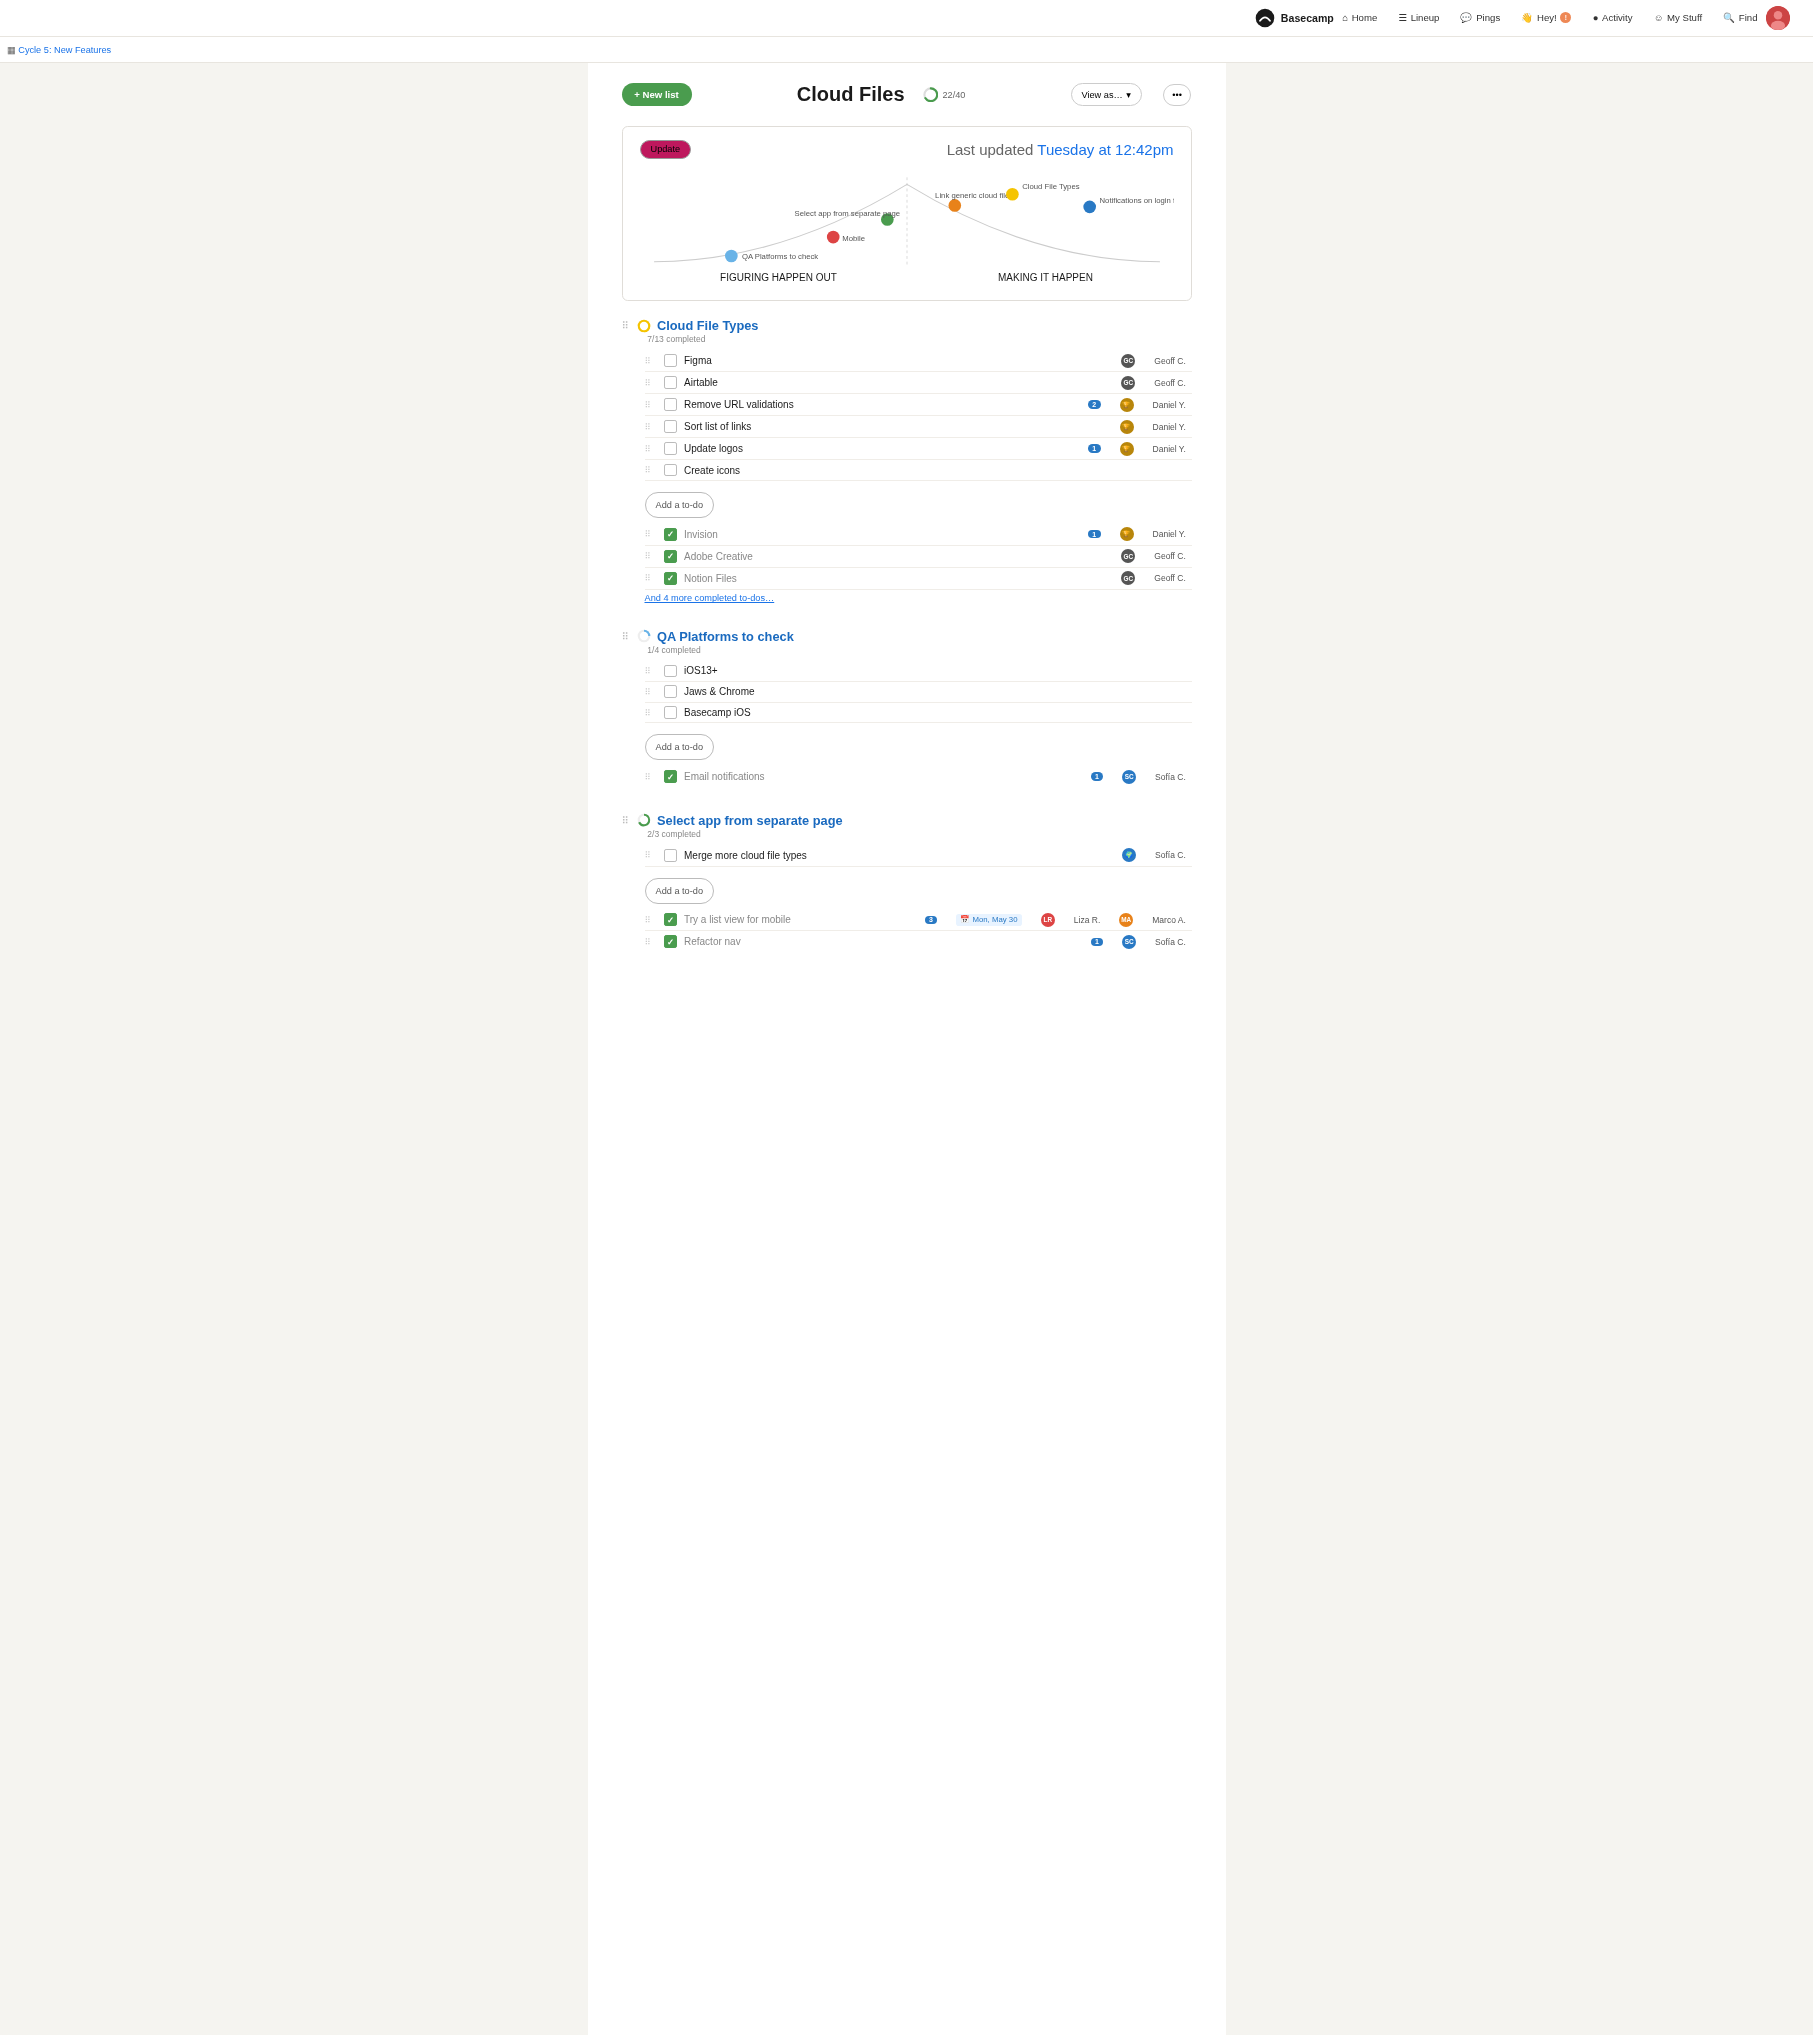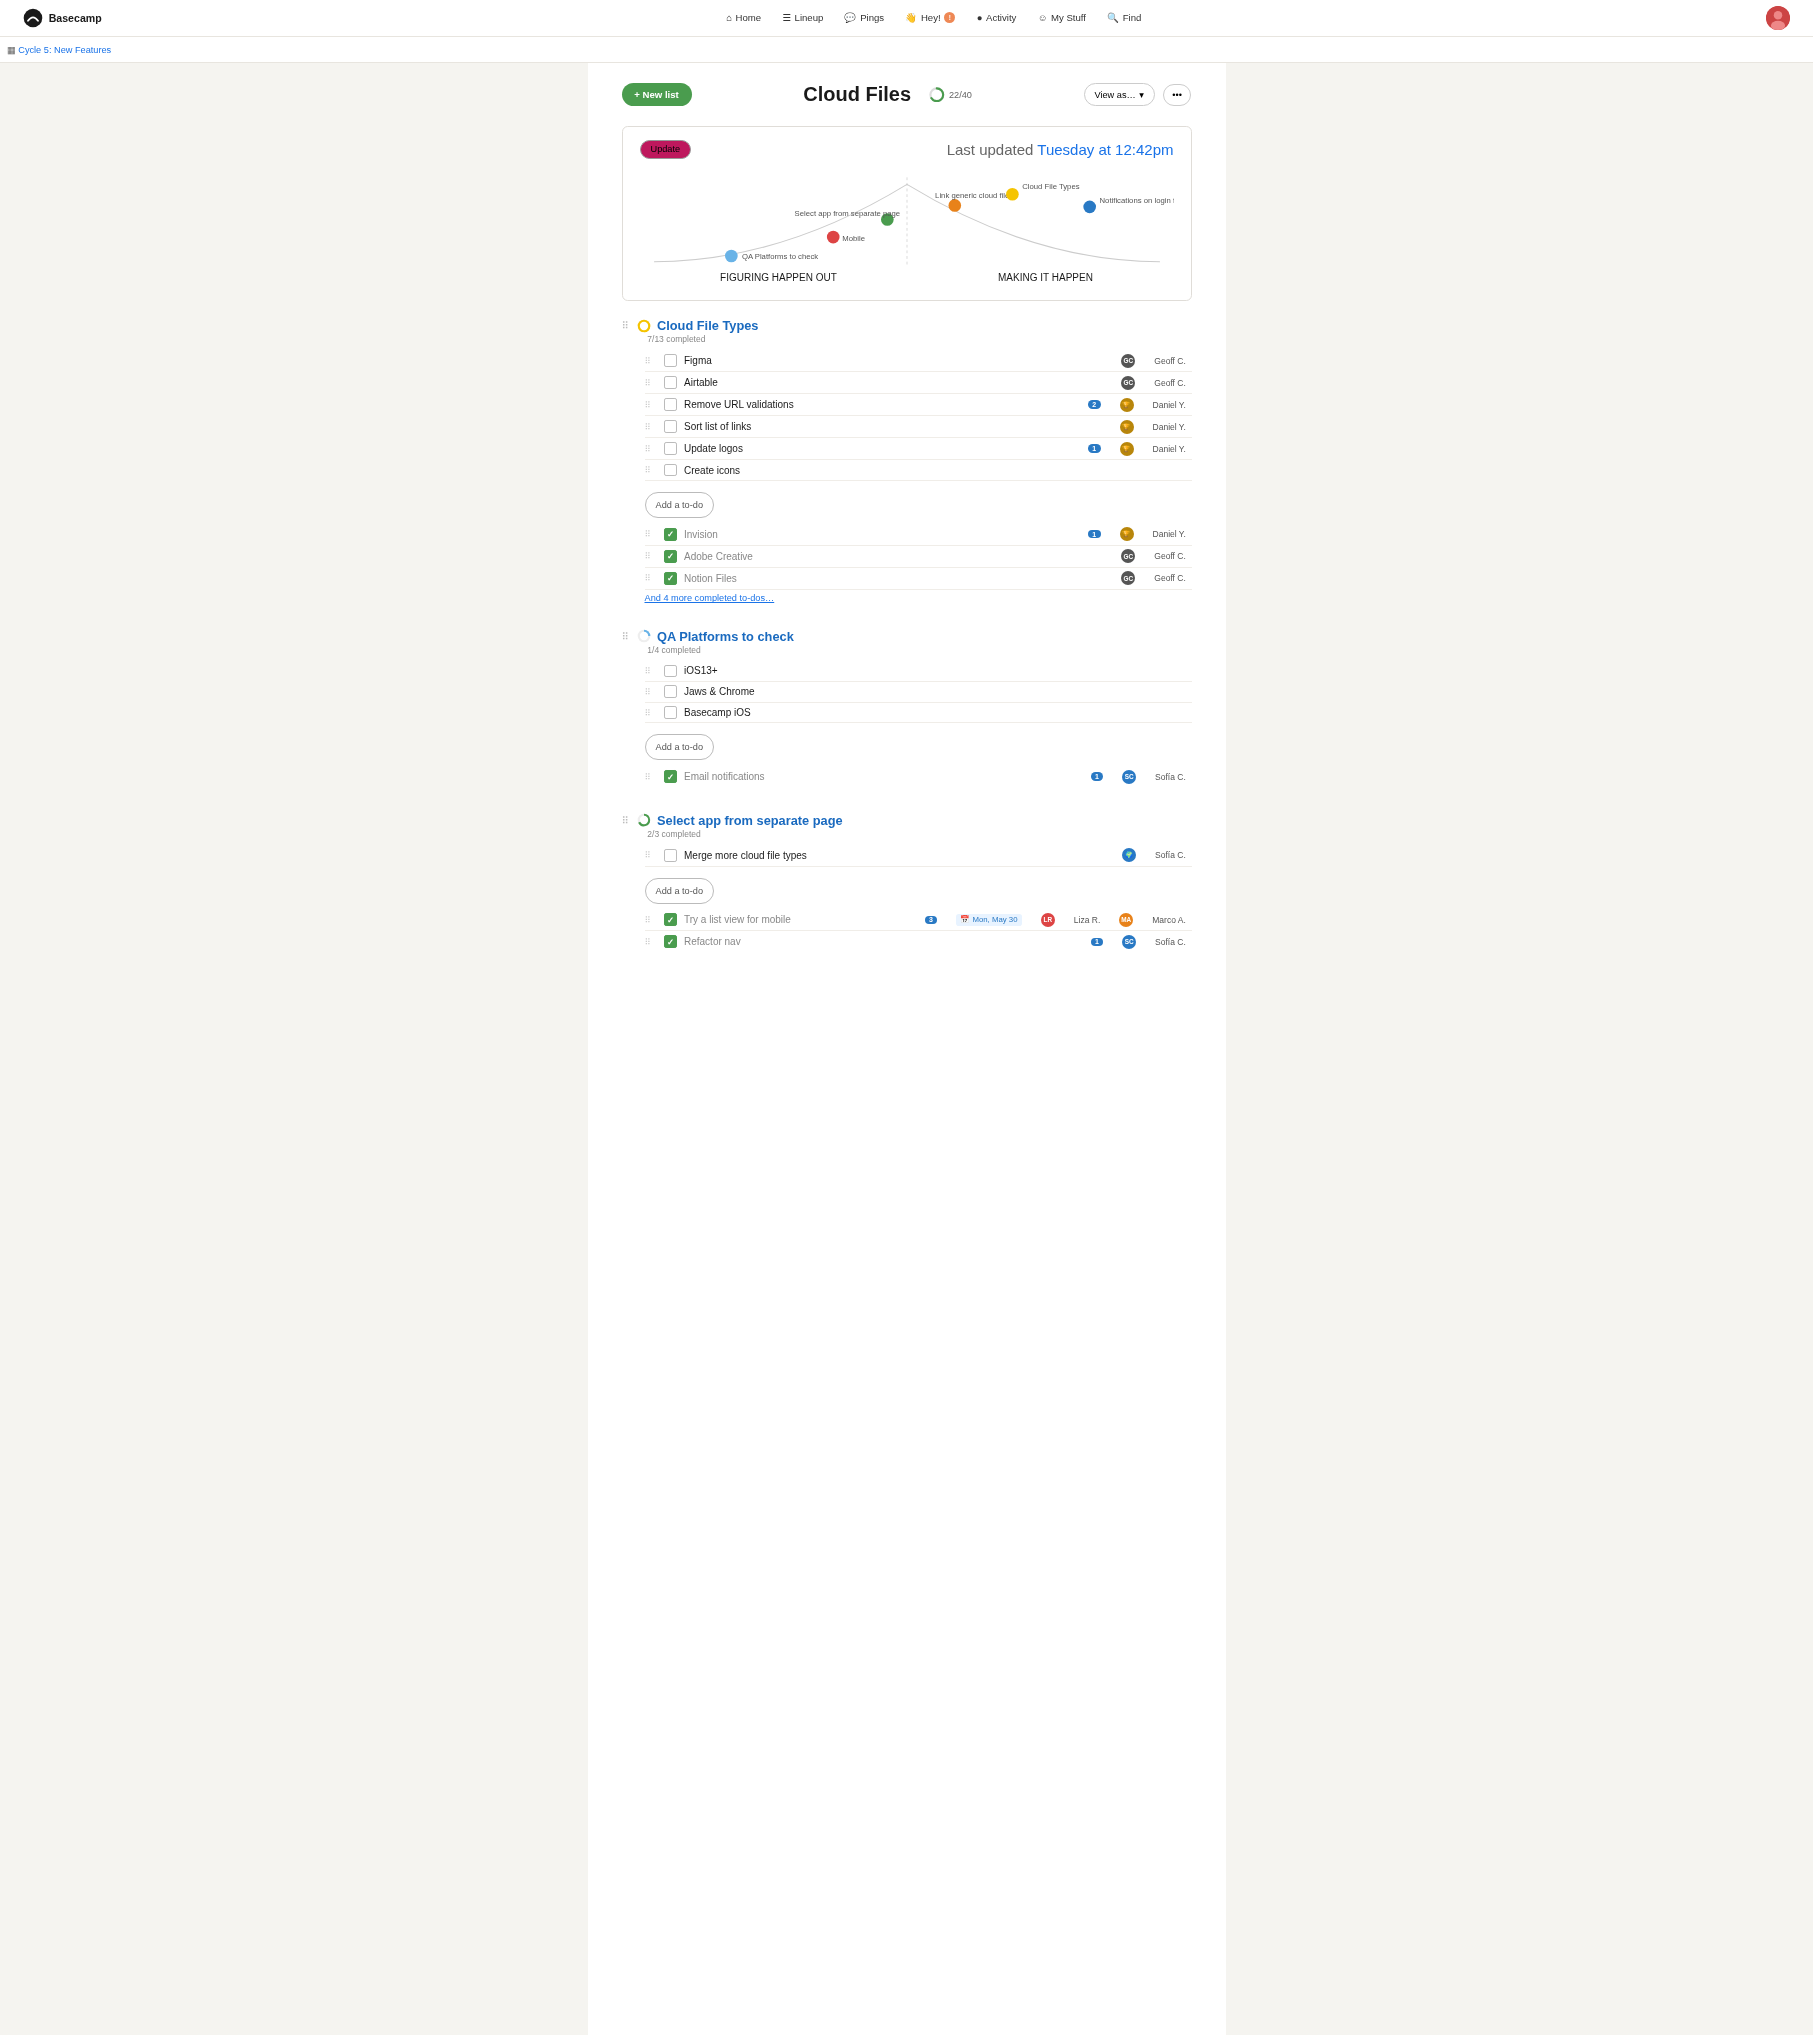--- a/index.html
+++ b/index.html
@@ -1,19 +1,19 @@
 <!DOCTYPE html>
 <html style="font-size:11.3px"><head>
   <meta charset="utf-8">
   <style>
     * { box-sizing: border-box; margin: 0; padding: 0; }
     body { font-family: -apple-system, BlinkMacSystemFont, "Segoe UI", sans-serif; background: #f5f4f0; color: #1a1a1a; font-size: 10px; }
 
     
-    .topnav { background: #fff; border-bottom: 0.7px solid #e8e5df; display: flex; align-items: center; justify-content: space-between; padding: 0 23px; height: 37px; }
+    .topnav { background: #fff; border-bottom: 0.7px solid #e8e5df; display: flex; align-items: center; justify-content: flex-end; padding: 0 23px; height: 37px; }
     .nav-logo { display: flex; align-items: center; gap: 5.7px; font-weight: 700; font-size: 10.6px; color: #1a1a1a; }
     .nav-logo-icon { width: 20px; height: 20px; }
     .nav-links { display: flex; align-items: center; gap: 4.3px; }
     .nav-link { display: flex; align-items: center; gap: 3.5px; padding: 4.3px 8.5px; border-radius: 14px; font-size: 9.6px; color: #333; text-decoration: none; cursor: pointer; }
     .nav-right { display: flex; align-items: center; gap: 8.5px; }
     .avatar { width: 24px; height: 24px; border-radius: 50%; background: #c44; overflow: hidden; }
 
     
     .breadcrumb-bar { background: #fff; border-bottom: 0.7px solid #e8e5df; padding: 7px; font-size: 9.2px; color: #666; }
     .breadcrumb-bar a { color: #1a73e8; text-decoration: none; }
@@ -21,21 +21,21 @@
     
     .page-wrapper { max-width: 638px; margin: 0 auto; background: #fff; min-height: calc(100vh - 37px); padding: 20px 34px 43px; }
 
     
     .page-header { display: flex; align-items: center; justify-content: space-between; margin-bottom: 20px; }
     .new-list-btn { background: #4a9c4e; color: #fff; border: none; border-radius: 14px; padding: 5.7px 12.8px; font-size: 9.6px; cursor: pointer; display: flex; align-items: center; gap: 4.3px; font-weight: 600; }
     .page-title-area { display: flex; align-items: center; gap: 18px; }
     .page-title { font-size: 20px; font-weight: 700; color: #1a1a1a; }
     .progress-badge { display: flex; align-items: center; gap: 4.3px; font-size: 9.2px; color: #666; }
     .progress-circle { width: 15.6px; height: 15.6px; }
-    .page-header-right { display: flex; align-items: center; gap: 8px; }
+    .page-header-right { display: flex; align-items: center; gap: 21px; }
     .view-as-btn { border: 1.1px solid #ccc; background: #fff; border-radius: 14px; padding: 5px 10px; font-size: 9.2px; cursor: pointer; display: flex; align-items: center; gap: 3.5px; }
     .more-btn { border: 1.1px solid #ccc; background: #fff; border-radius: 14px; padding: 5px 8.5px; font-size: 9.2px; cursor: pointer; }
 
     
     .update-section { border: 0.7px solid #e0ddd8; border-radius: 5.7px; padding: 12.8px 17px 17px; margin-bottom: 17px; }
     .update-section-top { display: flex; align-items: center; justify-content: space-between; margin-bottom: 11.3px; }
     .update-btn { border: 1.1px solid #999; background: #be185d; border-radius: 14px; padding: 3.5px 10px; font-size: 9.2px; cursor: pointer; }
     .last-updated { font-size: 15px; color: #666; }
     .last-updated a { color: #1a73e8; text-decoration: none; }
 

